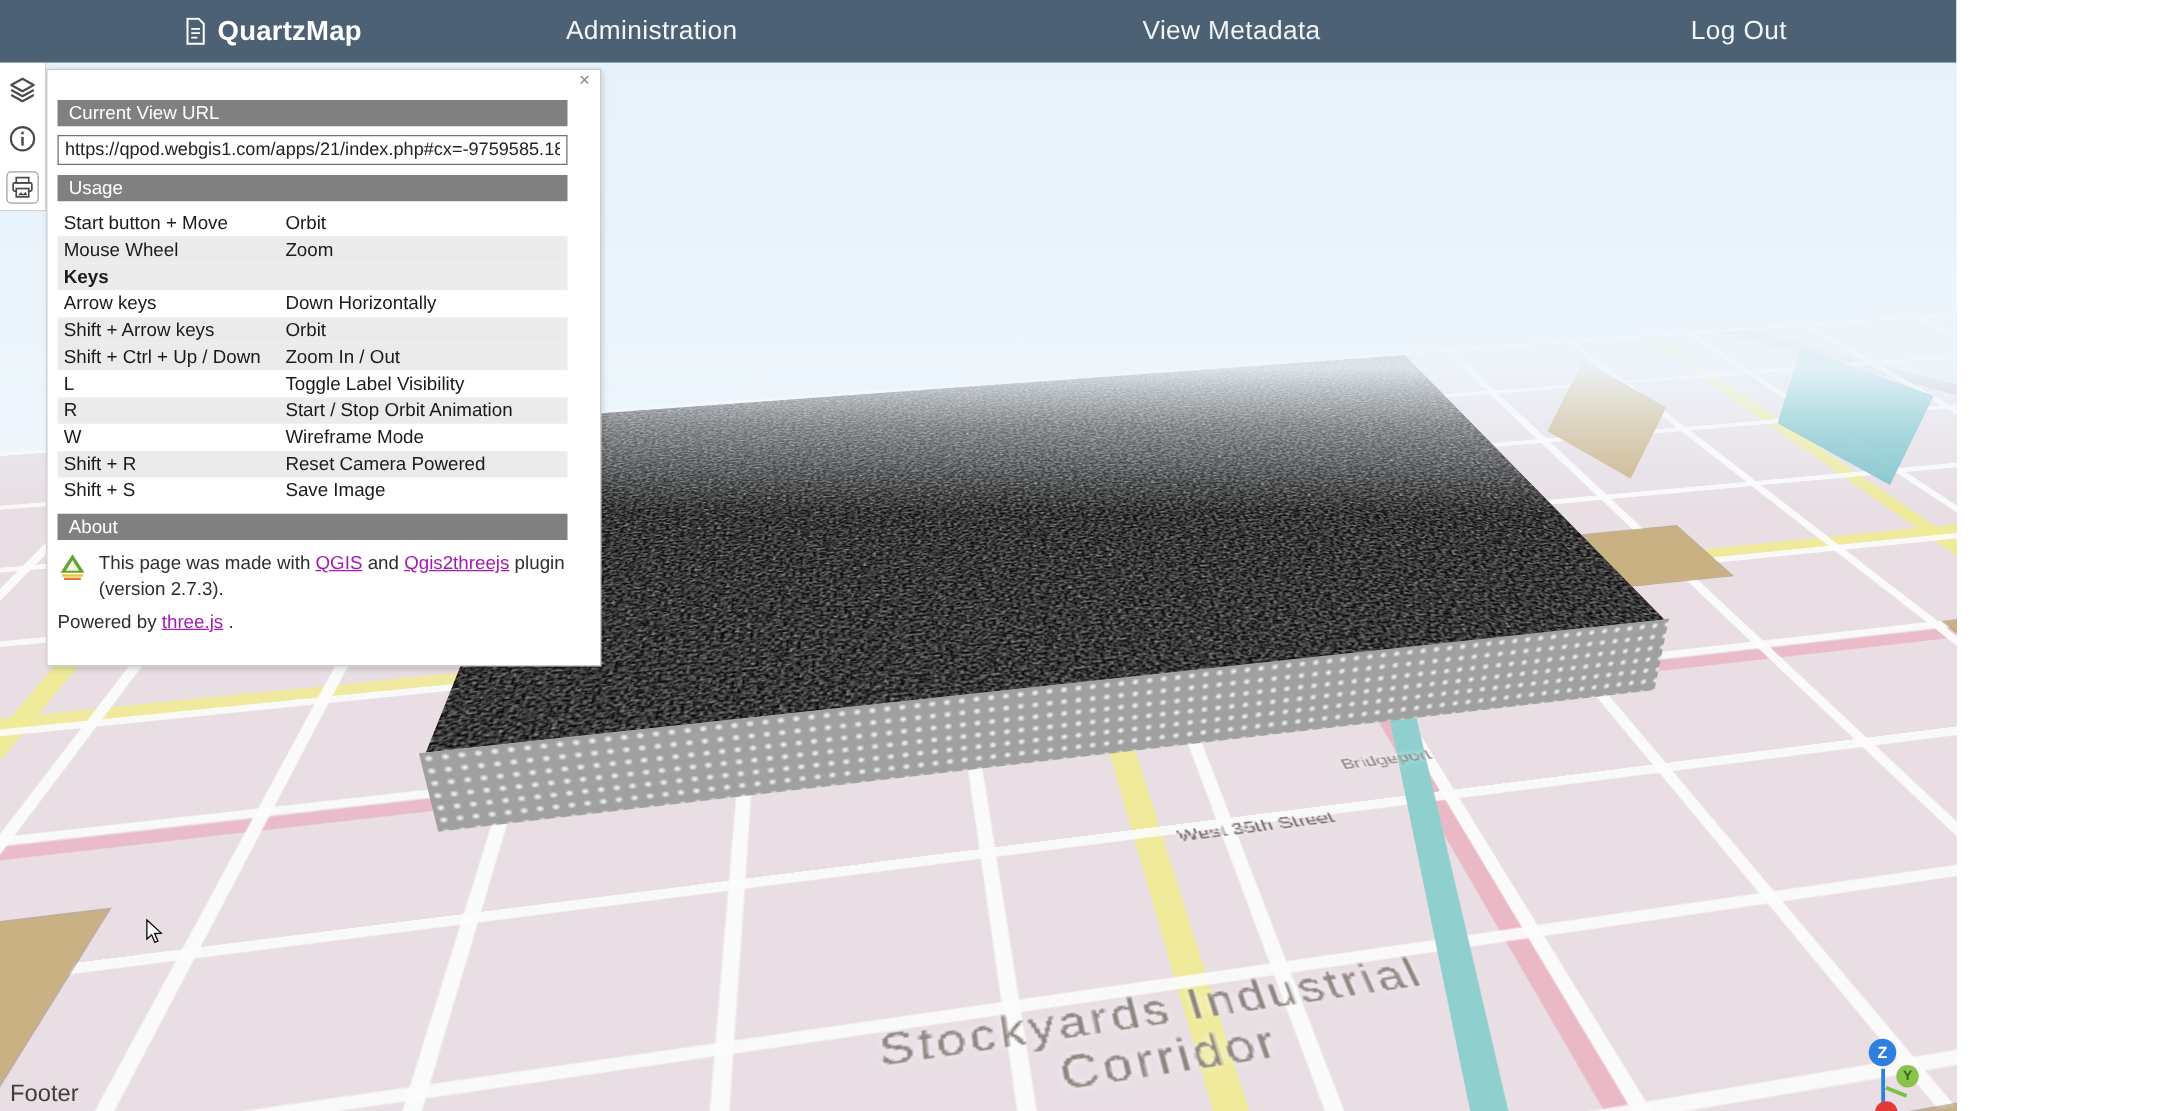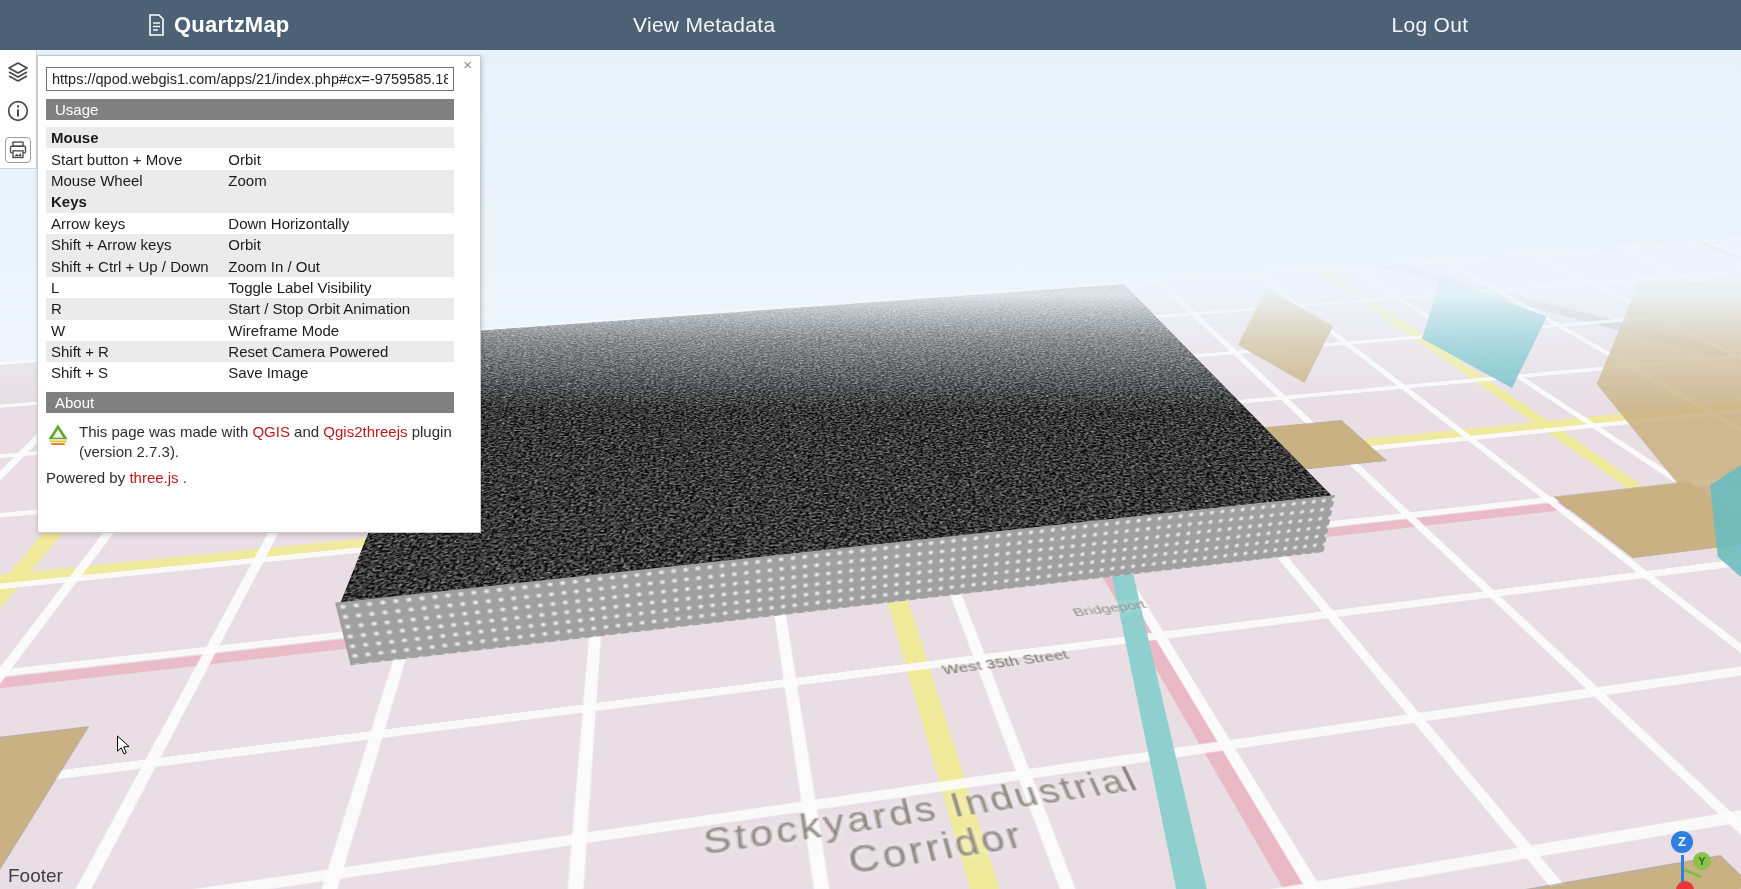--- a/index.html
+++ b/index.html
@@ -1,17 +1,17 @@
 <!DOCTYPE html>
 <html><head>
 <meta charset="utf-8">
 <style>
   * { margin:0; padding:0; box-sizing:border-box; }
   body { font-family:"Liberation Sans", sans-serif; background:#fff; }
-  .app { position:relative; width:1741px; height:889px; overflow:hidden; }
+  .app { position:relative; width:1565px; height:889px; overflow:hidden; }
 
   
   .navbar { position:absolute; left:0; top:0; width:100%; height:50px; background:#4d6175;
             display:flex; align-items:center; color:#fff; z-index:30; }
   .brand { margin-left:148px; display:flex; align-items:center; gap:9px;
            font-size:22px; font-weight:bold; letter-spacing:.2px; cursor:default; }
   .brand svg { display:block; }
   .nav-links { flex:1; display:flex; }
   .nav-item { flex:1; text-align:center; font-size:21px; font-weight:300; color:#f3f6f9;
               letter-spacing:.3px; cursor:pointer; }
@@ -90,21 +90,21 @@
                padding:1px 5px; color:#222; font-family:"Liberation Sans", sans-serif; }
   .usage-table { margin-top:7px; font-size:15px; color:#1b1b1b; }
   .u-row { display:flex; min-height:21.4px; align-items:center; padding-left:5px; }
   .u-row.stripe { background:#ebebeb; }
   .u-row.sect { font-weight:bold; }
   .u-cell.key { width:44%; }
   .u-cell.val { flex:1; }
   .about-row { display:flex; margin-top:9px; font-size:15px; color:#2e2e2e; line-height:1.35; gap:9px; }
   .about-row .qgis-logo { flex:0 0 24px; padding-top:1px; }
   .powered { margin-top:7px; font-size:15px; color:#2e2e2e; }
-  a.plink { color:#b91c1c; cursor:pointer; }
+  a.plink { color:#a21caf; text-decoration:underline; cursor:pointer; }
 
   
   .footer-text { position:absolute; left:8px; bottom:2px; font-size:19px; color:#3f3f3f; z-index:5; }
   .gizmo { position:absolute; right:28px; bottom:0; width:56px; height:58px; z-index:4; }
   .stem-z { position:absolute; left:24px; bottom:0; width:3px; height:34px; background:#2f7fe0; }
   .stem-y { position:absolute; left:27px; bottom:14px; width:18px; height:3px; background:#7ac143;
             transform:rotate(22deg); }
   .axis-ball { position:absolute; border-radius:50%; text-align:center; font-weight:bold; }
   .ball-z { left:14px; top:0; width:22px; height:22px; line-height:22px; background:#2f7fe0; color:#fff; font-size:13px; }
   .ball-y { left:36px; top:21px; width:18px; height:18px; line-height:18px; background:#8bc34a; color:#2e6b1e; font-size:11px; }
@@ -162,20 +162,21 @@
     <div class="brand">
       <svg width="17" height="22" viewBox="0 0 17 22">
         <path d="M2 1 h9 l4 4 v16 h-13 z" fill="none" stroke="#fff" stroke-width="1.6"></path>
         <line x1="5" y1="9" x2="12" y2="9" stroke="#fff" stroke-width="1.4"></line>
         <line x1="5" y1="12.5" x2="12" y2="12.5" stroke="#fff" stroke-width="1.4"></line>
         <line x1="5" y1="16" x2="10" y2="16" stroke="#fff" stroke-width="1.4"></line>
       </svg>
       <span>QuartzMap</span>
     </div>
     <div class="nav-links">
+      <span class="nav-item">Administration</span>
       <span class="nav-item">View Metadata</span>
       <span class="nav-item">Log Out</span>
     </div>
   </div>
 
   <div class="sidebar">
     <div class="tool-btn">
       <svg width="24" height="24" viewBox="0 0 24 24">
         <path d="M12 3 L21 8 L12 13 L3 8 Z" fill="none" stroke="#4a4a4a" stroke-width="1.7" stroke-linejoin="round"></path>
         <path d="M3 12 L12 17 L21 12" fill="none" stroke="#4a4a4a" stroke-width="1.7" stroke-linejoin="round"></path>
@@ -195,27 +196,25 @@
         <rect x="3" y="7.5" width="18" height="8" rx="1.5" fill="none" stroke="#4a4a4a" stroke-width="1.6"></rect>
         <rect x="6" y="13" width="12" height="8" fill="#fff" stroke="#4a4a4a" stroke-width="1.6"></rect>
         <path d="M7.5 19.5 l3 -3 2 2 2.5 -2.5 1.5 3.5 z" fill="#4a4a4a"></path>
       </svg>
     </div>
   </div>
 
   <div class="help-panel">
     <span class="panel-close">×</span>
 
+    <div class="sec-header first">Current View URL</div>
     <input class="url-input" type="text" value="https://qpod.webgis1.com/apps/21/index.php#cx=-9759585.182&amp;cy=5" style="">
 
     <div class="sec-header">Usage</div>
     <div class="usage-table">
-        <div class="u-row stripe sect">
-          <div class="u-cell key">Mouse</div>
-        </div>
         <div class="u-row">
           <div class="u-cell key">Start button + Move</div>
           <div class="u-cell val">Orbit</div>
         </div>
         <div class="u-row stripe">
           <div class="u-cell key">Mouse Wheel</div>
           <div class="u-cell val">Zoom</div>
         </div>
         <div class="u-row stripe sect">
           <div class="u-cell key">Keys</div>

